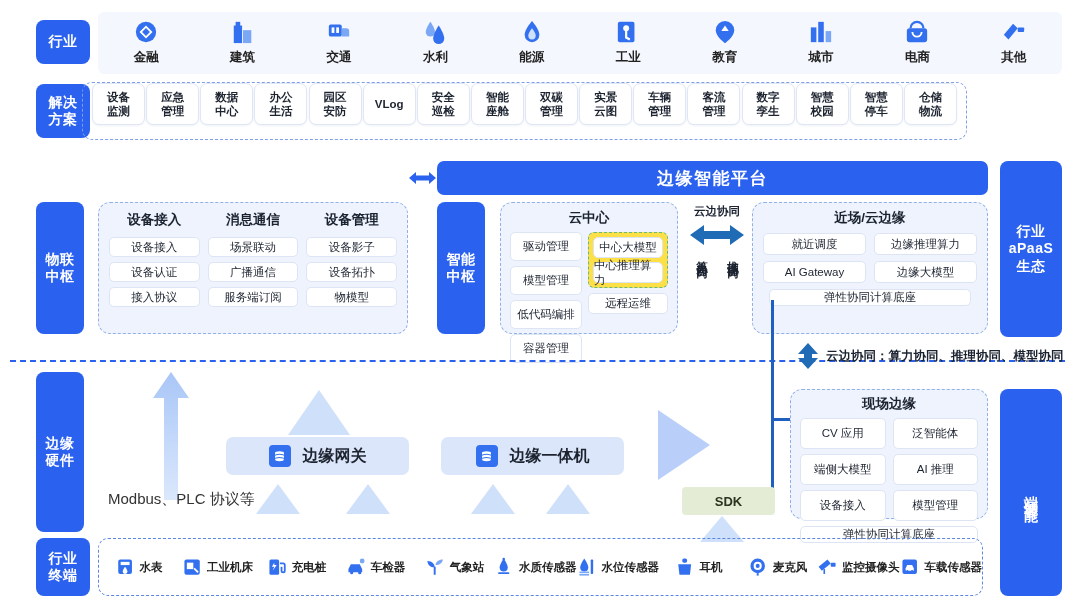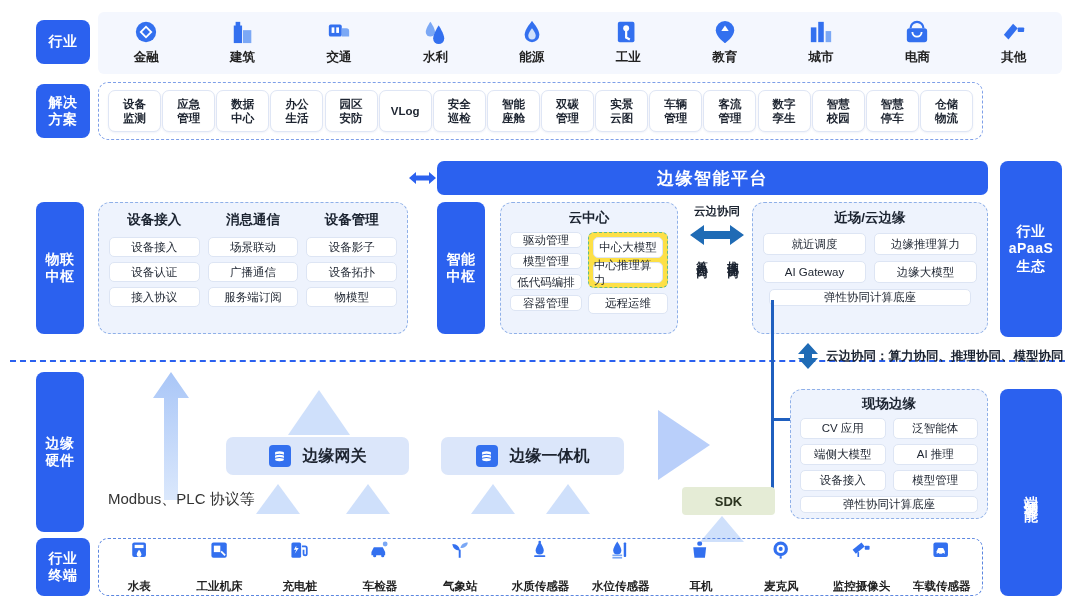--- a/index.html
+++ b/index.html
@@ -37,23 +37,23 @@
   }
   .ind-item {
     flex: 1; display: flex; flex-direction: column;
     align-items: center; justify-content: center; gap: 5px;
   }
   .ind-item .lbl { font-size: 12.5px; color: #222; font-weight: 600; }
   .icon-svg { display: block; }
 
   
   #solution-row {
-    position: absolute; left: 98px; top: 82px; width: 885px; height: 58px;
+    position: absolute; left: 82px; top: 82px; width: 885px; height: 58px;
     border: 1.5px dashed #7e9fe8; border-radius: 10px;
-    display: flex; align-items: center; justify-content: space-between;
+    display: flex; align-items: flex-start; justify-content: space-between;
     padding: 0 9px;
   }
   .sol-chip {
     width: 53px; height: 42px;
     background: #fff; border: 1px solid #dfe6f5; border-radius: 7px;
     box-shadow: 0 1px 2px rgba(60,90,170,.08);
     display: flex; flex-direction: column; align-items: center; justify-content: center;
     font-size: 11.5px; line-height: 1.25; font-weight: 600; color: #1d2430;
     text-align: center;
   }
@@ -95,40 +95,40 @@
   #iot-group .col { flex: 1; display: flex; flex-direction: column; gap: 5px; }
   #iot-group .col .grp-title { margin-bottom: 3px; }
   #iot-group .cell { height: 20px; }
 
   
   #cloud-group { left: 500px; top: 202px; width: 178px; height: 132px; }
   #cloud-group .grp-title { margin: 6px 0 5px 0; }
   #cloud-group .body { display: flex; gap: 6px; padding: 0 9px; }
   #cloud-group .colL { width: 72px; display: flex; flex-direction: column; gap: 5px; }
   #cloud-group .colR { flex: 1; display: flex; flex-direction: column; }
-  #cloud-group .cell { height: 16px; }
+  #cloud-group .cell { height: 29px; }
   .green-box {
     border: 1.2px dashed #63b98a; border-radius: 6px; background: #fde047;
     padding: 4px; display: flex; flex-direction: column; gap: 4px;
     margin-bottom: 5px;
   }
 
   
   #nearfield-group { left: 752px; top: 202px; width: 236px; height: 132px; }
   #nearfield-group .grp-title { margin: 6px 0 6px 0; }
   #nearfield-group .rows { padding: 0 10px; display: flex; flex-direction: column; gap: 6px; }
   #nearfield-group .pair { display: flex; gap: 8px; }
   #nearfield-group .cell { height: 22px; flex: 1; }
 
   
   #fieldedge-group { left: 790px; top: 389px; width: 198px; height: 130px; }
   #fieldedge-group .grp-title { margin: 5px 0 5px 0; }
   #fieldedge-group .rows { padding: 0 9px; display: flex; flex-direction: column; gap: 5px; }
   #fieldedge-group .pair { display: flex; gap: 7px; }
-  #fieldedge-group .cell { height: 21px; flex: 1; }
+  #fieldedge-group .cell { height: 31px; flex: 1; }
 
   
   #coord-col { position: absolute; left: 686px; top: 204px; width: 62px; height: 132px; }
   #coord-col .hdr { font-size: 11.5px; font-weight: 600; color: #1b2330; text-align: center; }
   #coord-col .arrow { margin: 3px auto 4px auto; width: 54px; height: 26px; display:block; }
   #coord-col .vcols { display: flex; justify-content: space-around; }
   .vtext { writing-mode: vertical-rl; font-size: 11.5px; font-weight: 600; color: #1b2330; letter-spacing: 2px; }
 
   
   #divider {
@@ -161,22 +161,22 @@
     font-size: 13px; font-weight: bold; color: #2c3420;
   }
 
   
   #terminal-row {
     position: absolute; left: 98px; top: 538px; width: 885px; height: 58px;
     border: 1.5px dashed #5b86e0; border-radius: 10px;
     display: flex; align-items: center;
   }
   .term-item {
-    flex: 1; display: flex; flex-direction: column;
-    align-items: center; justify-content: center; gap: 18px;
+    flex: 1; display: flex; flex-direction: row;
+    align-items: center; justify-content: center; gap: 4px;
   }
   .term-item .lbl { font-size: 11.5px; color: #222; font-weight: 600; white-space: nowrap; }
 
   
   #lbl-industry  { left: 36px;  top: 20px;  width: 54px; height: 44px; font-size: 14px; }
   #lbl-solution  { left: 36px;  top: 84px;  width: 54px; height: 54px; font-size: 14px; }
   #lbl-iot-hub   { left: 36px;  top: 202px; width: 48px; height: 132px; font-size: 14px; }
   #lbl-ai-hub    { left: 437px; top: 202px; width: 48px; height: 132px; font-size: 14px; }
   #lbl-edge-hw   { left: 36px;  top: 372px; width: 48px; height: 160px; font-size: 14px; }
   #lbl-terminal  { left: 36px;  top: 538px; width: 54px; height: 58px; font-size: 14px; }

